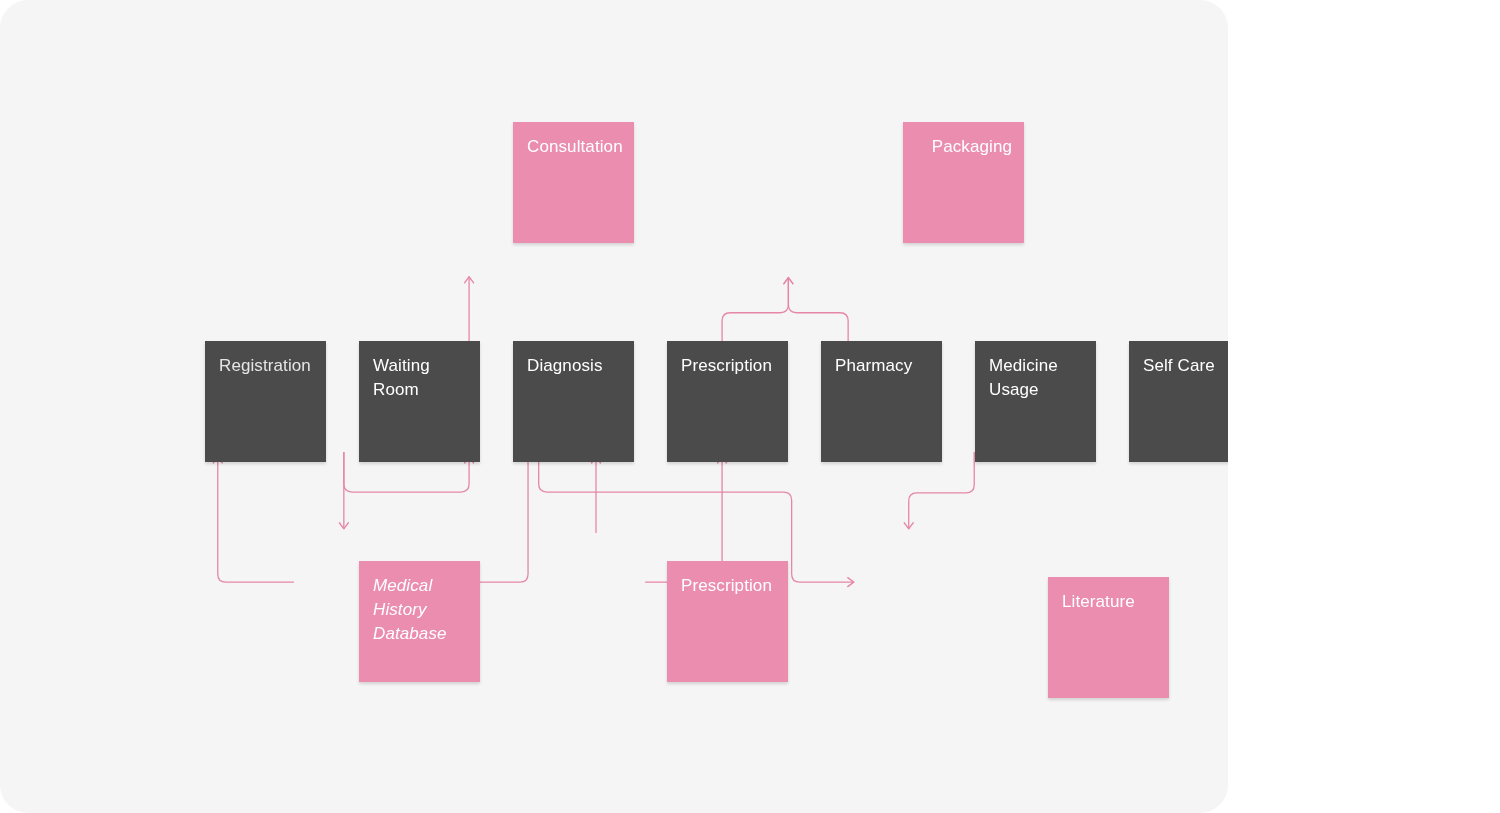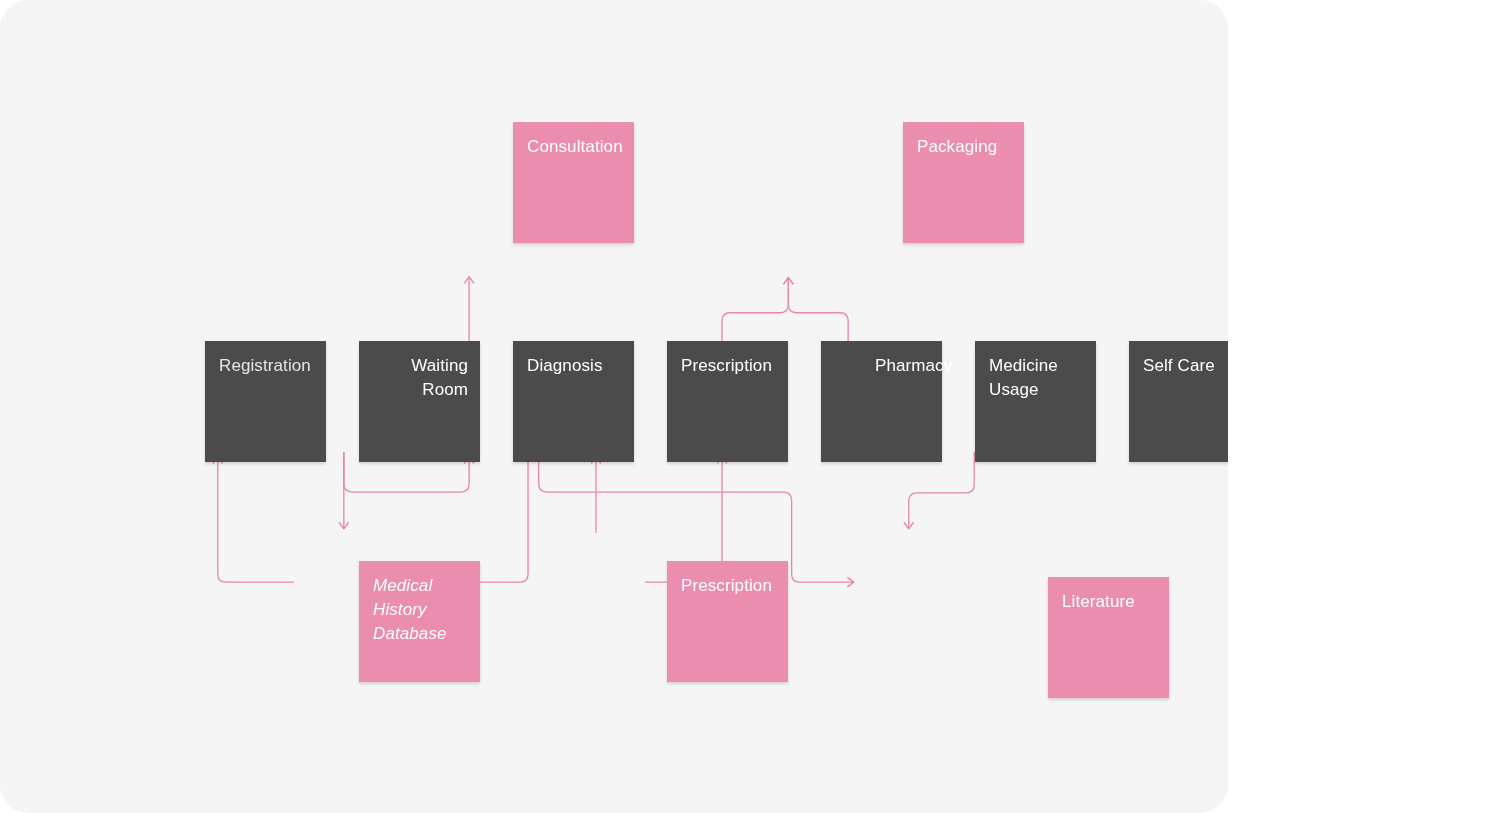--- a/index.html
+++ b/index.html
@@ -56,36 +56,36 @@
       <path d="M 788 621 L 872 621 Q 882 621 882 611 L 882 468" fill="none" stroke="#e687a6" stroke-width="1.6" marker-end="url(#arrowhead)"></path>
       <path d="M 634 401 L 648 401 Q 658 401 658 411 L 658 501 Q 658 511 668 511 L 957 511 Q 967 511 967 521 L 967 611 Q 967 621 977 621 L 1043 621" fill="none" stroke="#e687a6" stroke-width="1.6" marker-end="url(#arrowhead)"></path>
       <path d="M 667 401 L 655 401 Q 645 401 645 411 L 645 611 Q 645 621 635 621 L 486 621" fill="none" stroke="#e687a6" stroke-width="1.6" marker-end="url(#arrowhead)"></path>
       <path d="M 359 621 L 276 621 Q 266 621 266 611 L 266 468" fill="none" stroke="#e687a6" stroke-width="1.6" marker-end="url(#arrowhead)"></path>
       <path d="M 1190 462 L 1190 502 Q 1190 512 1180 512 L 1120 512 Q 1110 512 1110 522 L 1110 556" fill="none" stroke="#e687a6" stroke-width="1.6" marker-end="url(#arrowhead)"></path>
     </svg>
 
 <div class="node pink" style="left: 513px; top: 122px; width: 121px; height: 121px; background: rgb(234, 141, 174);">
       <span class="node-label" style="color: rgb(255, 255, 255);">Consultation</span>
     </div>
-    <div class="node pink" style="left: 903px; top: 122px; width: 121px; height: 121px; background: rgb(234, 141, 174);">
+    <div class="node pink" style="left: 903px; top: 122px; width: 121px; height: 121px; background: rgb(234, 141, 174); text-align: right;">
       <span class="node-label" style="color: rgb(255, 255, 255);">Packaging</span>
     </div>
     <div class="node dark" style="left: 205px; top: 341px; width: 121px; height: 121px; background: rgb(75, 75, 75);">
       <span class="node-label" style="color: #e5e5e5;">Registration</span>
     </div>
-    <div class="node dark" style="left: 359px; top: 341px; width: 121px; height: 121px; background: rgb(75, 75, 75); text-align: right;">
+    <div class="node dark" style="left: 359px; top: 341px; width: 121px; height: 121px; background: rgb(75, 75, 75);">
       <span class="node-label" style="color: rgb(255, 255, 255);">Waiting Room</span>
     </div>
     <div class="node dark" style="left: 513px; top: 341px; width: 121px; height: 121px; background: rgb(75, 75, 75);">
       <span class="node-label" style="color: rgb(255, 255, 255);">Diagnosis</span>
     </div>
     <div class="node dark" style="left: 667px; top: 341px; width: 121px; height: 121px; background: rgb(75, 75, 75);">
       <span class="node-label" style="color: rgb(255, 255, 255);">Prescription</span>
     </div>
-    <div class="node dark" style="left: 821px; top: 341px; width: 121px; height: 121px; background: rgb(75, 75, 75); padding-left: 40px;">
+    <div class="node dark" style="left: 821px; top: 341px; width: 121px; height: 121px; background: rgb(75, 75, 75);">
       <span class="node-label" style="color: rgb(255, 255, 255);">Pharmacy</span>
     </div>
     <div class="node dark" style="left: 975px; top: 341px; width: 121px; height: 121px; background: rgb(75, 75, 75);">
       <span class="node-label" style="color: rgb(255, 255, 255);">Medicine Usage</span>
     </div>
     <div class="node dark" style="left: 1129px; top: 341px; width: 121px; height: 121px; background: rgb(75, 75, 75);">
       <span class="node-label" style="color: rgb(255, 255, 255);">Self Care</span>
     </div>
     <div class="node pink" style="left: 359px; top: 561px; width: 121px; height: 121px; background: rgb(234, 141, 174); font-style: italic;">
       <span class="node-label" style="color: rgb(255, 255, 255);">Medical History Database</span>

